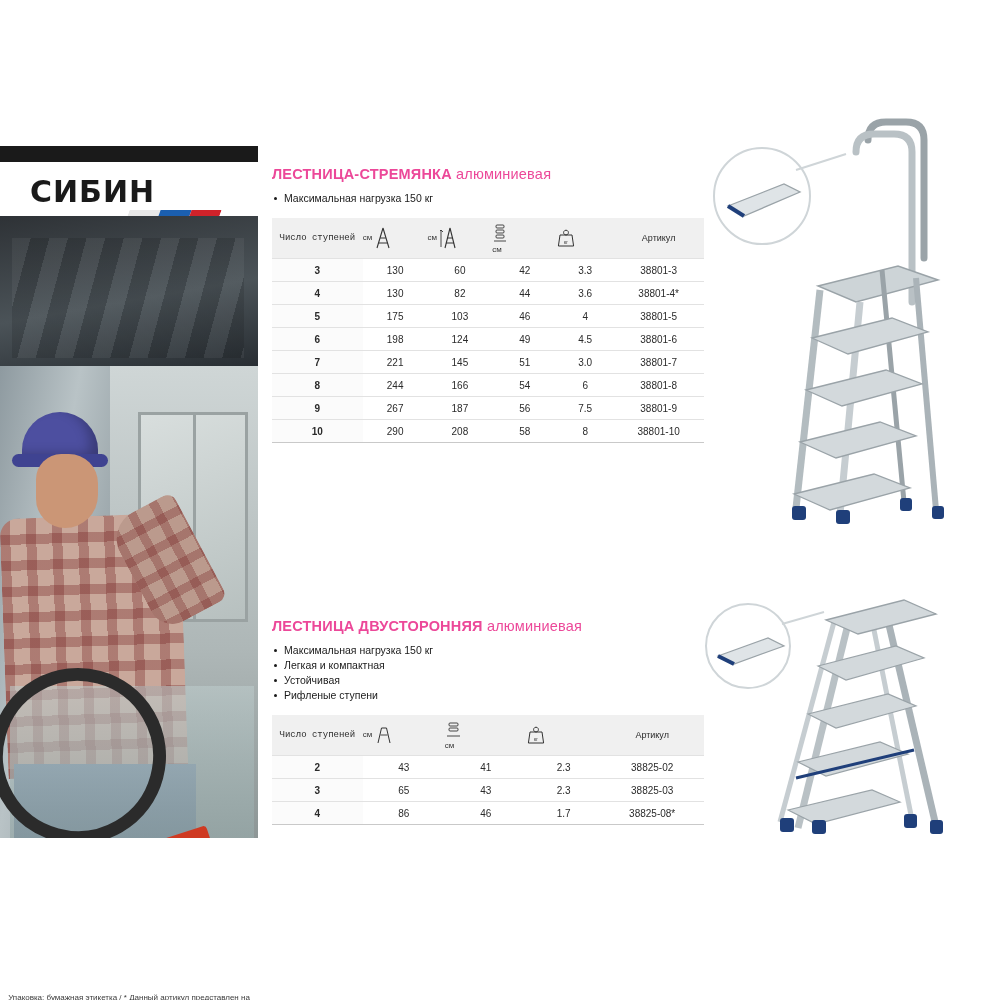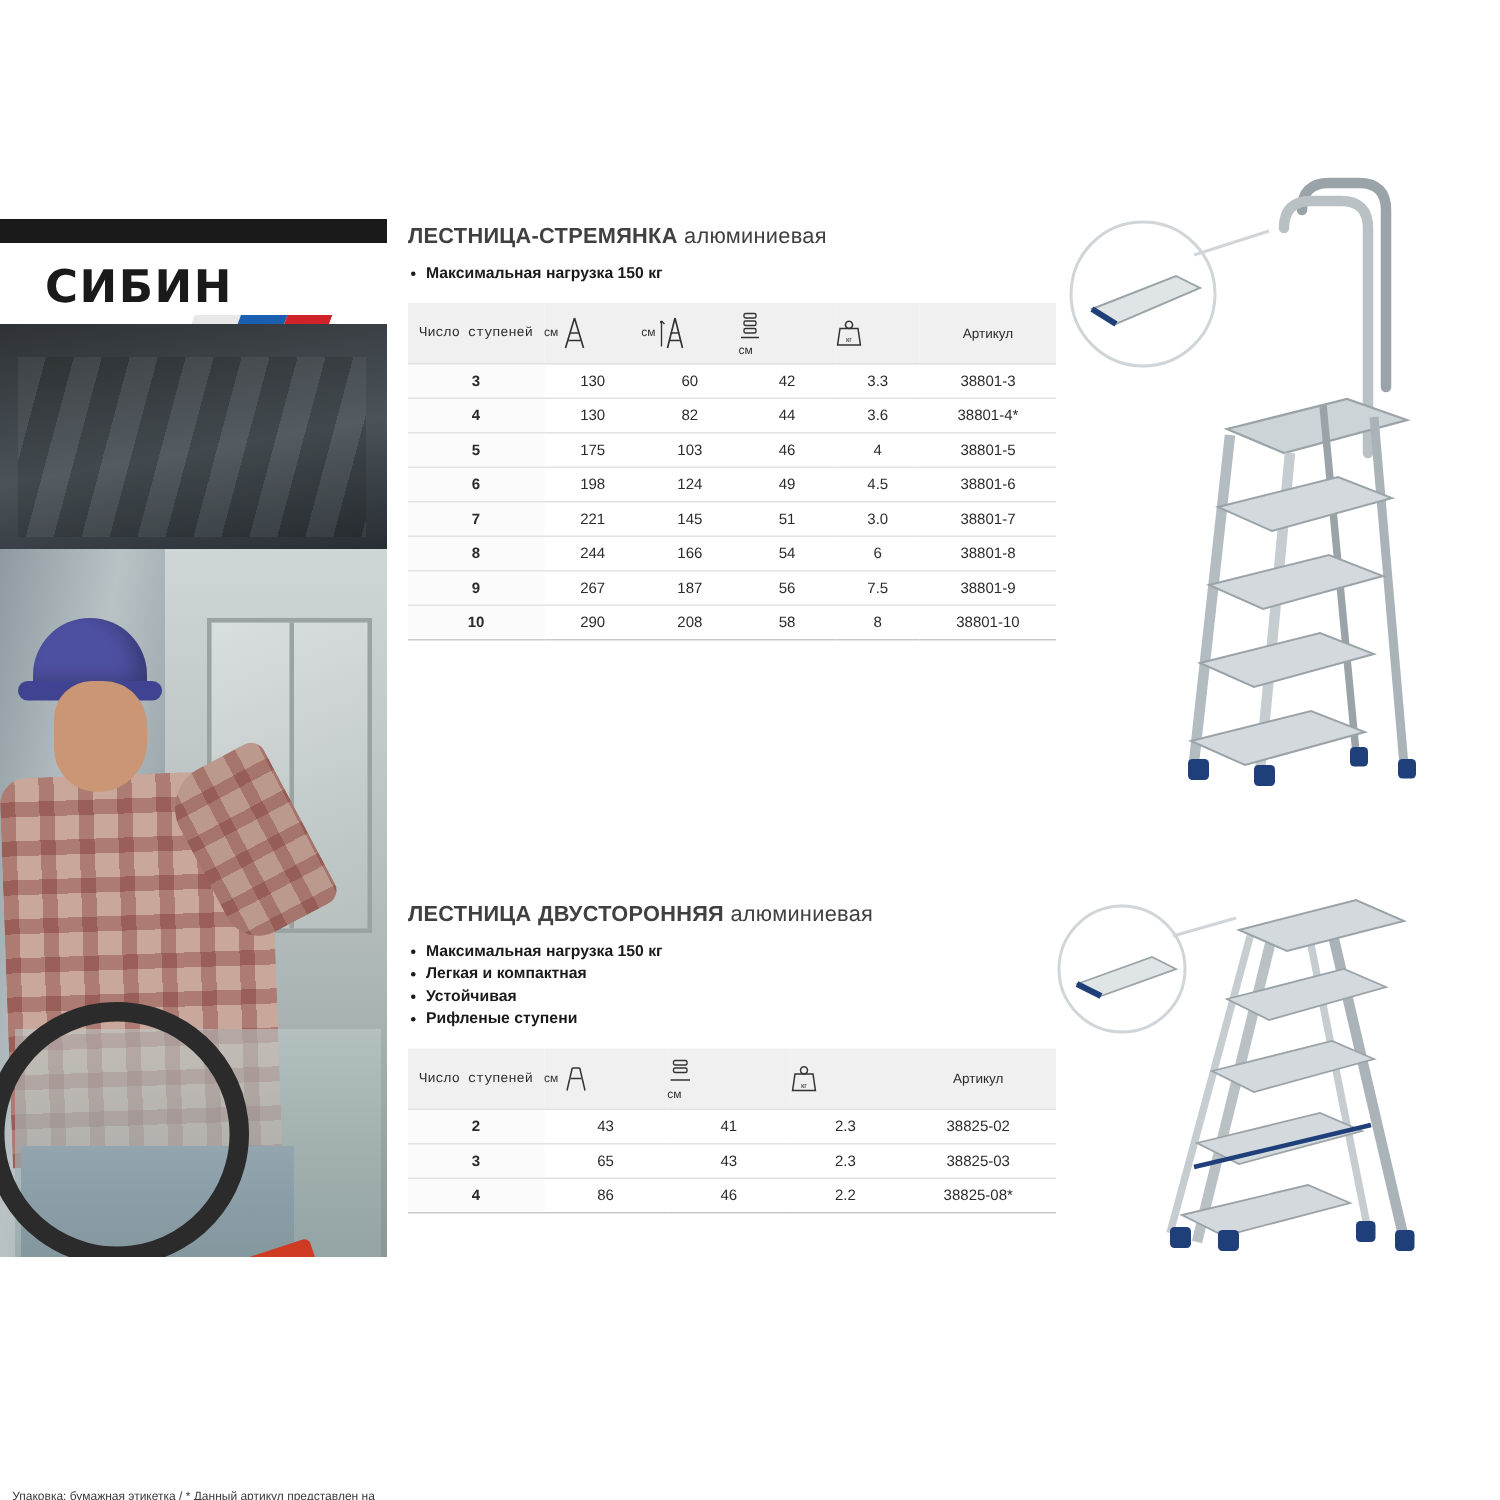--- a/index.html
+++ b/index.html
@@ -168,34 +168,33 @@
   }
 
   
   .section {
     position: absolute;
   }
   .sec1 { left: 272px; top: 150px; width: 432px; }
   .sec2 { left: 272px; top: 602px; width: 432px; }
 
   h2.title {
-    margin: 0 0 9px 0;
+    margin: 16px 0 9px 0;
     font-size: 14.5px;
     font-weight: 700;
     letter-spacing: 0.2px;
-    color: #404040;
+    color: #ec4899;
   }
   h2.title .light {
     font-weight: 400;
   }
   ul.features {
     margin: 0 0 12px 0;
     padding: 0;
     list-style: none;
-    font-weight: bold;
   }
   ul.features li {
     position: relative;
     padding-left: 12px;
     font-size: 10.5px;
     line-height: 15px;
     color: #1a1a1a;
   }
   ul.features li:before {
     content: "";
@@ -506,21 +505,21 @@
           <td>3</td>
           <td>65</td>
           <td>43</td>
           <td>2.3</td>
           <td>38825-03</td>
         </tr>
         <tr>
           <td>4</td>
           <td>86</td>
           <td>46</td>
-          <td>2.2</td>
+          <td>1.7</td>
           <td>38825-08*</td>
         </tr>
       </tbody>
   </table>
 </div>
 
 <div class="prod prod1">
   <svg width="300" height="470" viewBox="0 0 300 470">
 
     <path d="M168 30 q0 -18 18 -18 h20 q18 0 18 18 v118" stroke="#9aa3a8" stroke-width="7" fill="none" stroke-linecap="round"></path>

